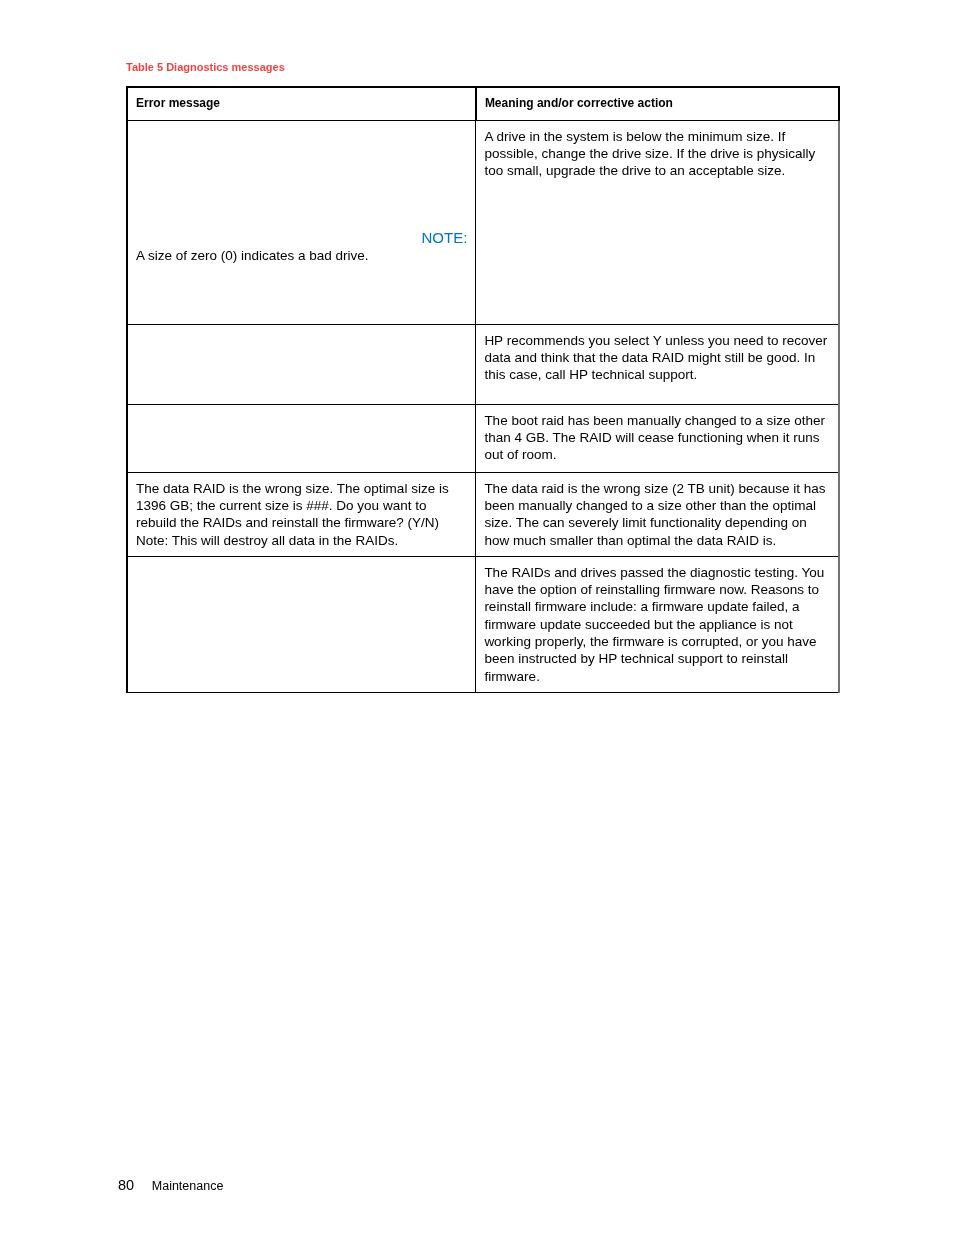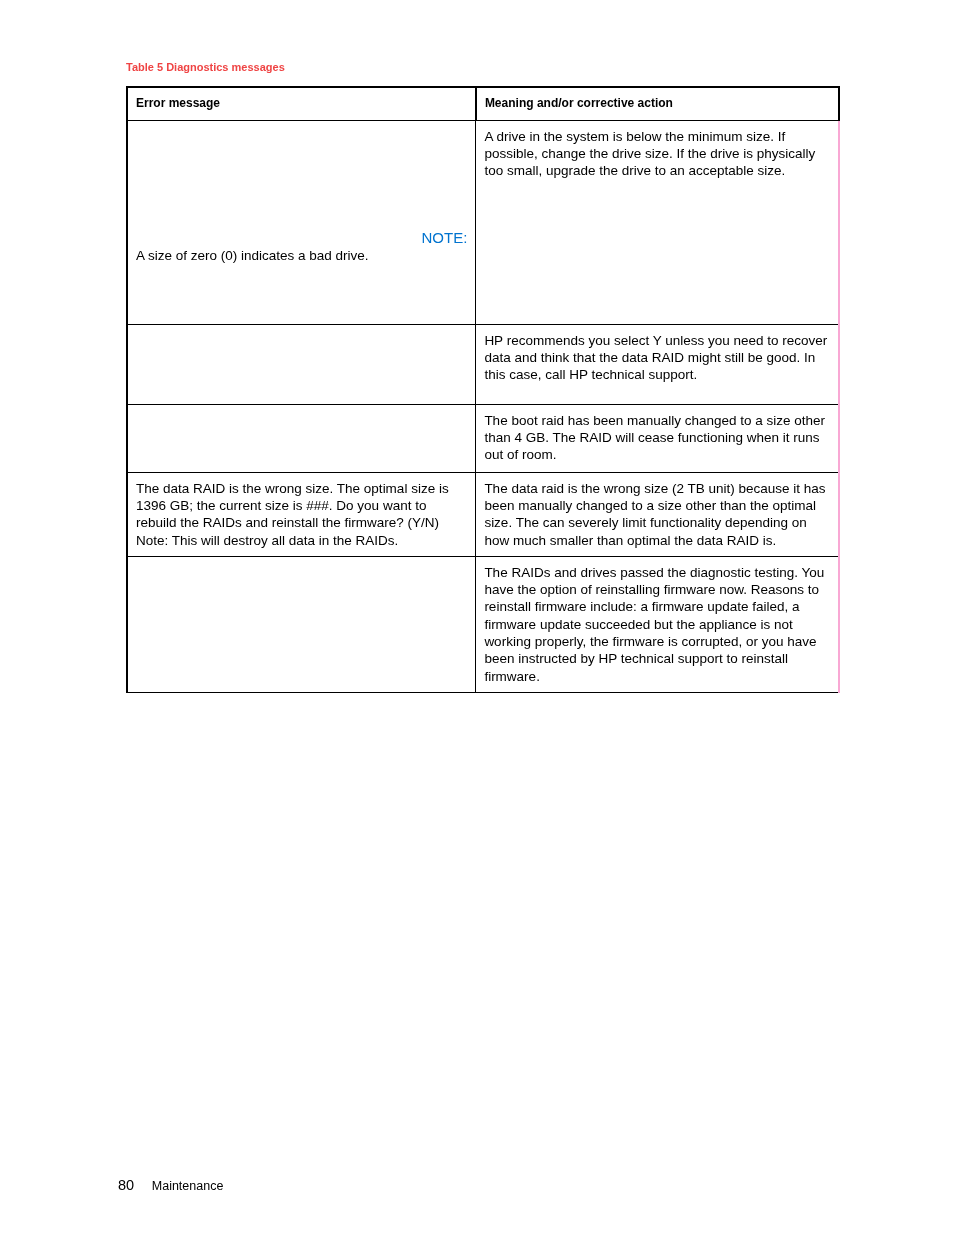--- a/index.html
+++ b/index.html
@@ -41,21 +41,21 @@
     border-right: 2px solid #000;
     vertical-align: top;
     font-size: 12px;
     margin-left: 43px;
   }
   th.mid { border-left: 1px solid #000; }
   td {
     padding: 7px 8px 7px 8px;
     border-bottom: 1px solid #000;
     border-left: 2px solid #000;
-    border-right: 2px solid #f9a8d4;
+    border-right: 2px solid #737373;
     vertical-align: top;
     font-size: 13.5px;
     line-height: 1.28;
   }
   td.left { border-right: 1px solid #000; }
   td.right { border-left: 1px solid #000; }
   tr.last td { border-bottom: 2px solid #000; }
   .tall1 { height: 204px; }
   .tall2 { height: 72px; }
   .tall3 { height: 120px; }

